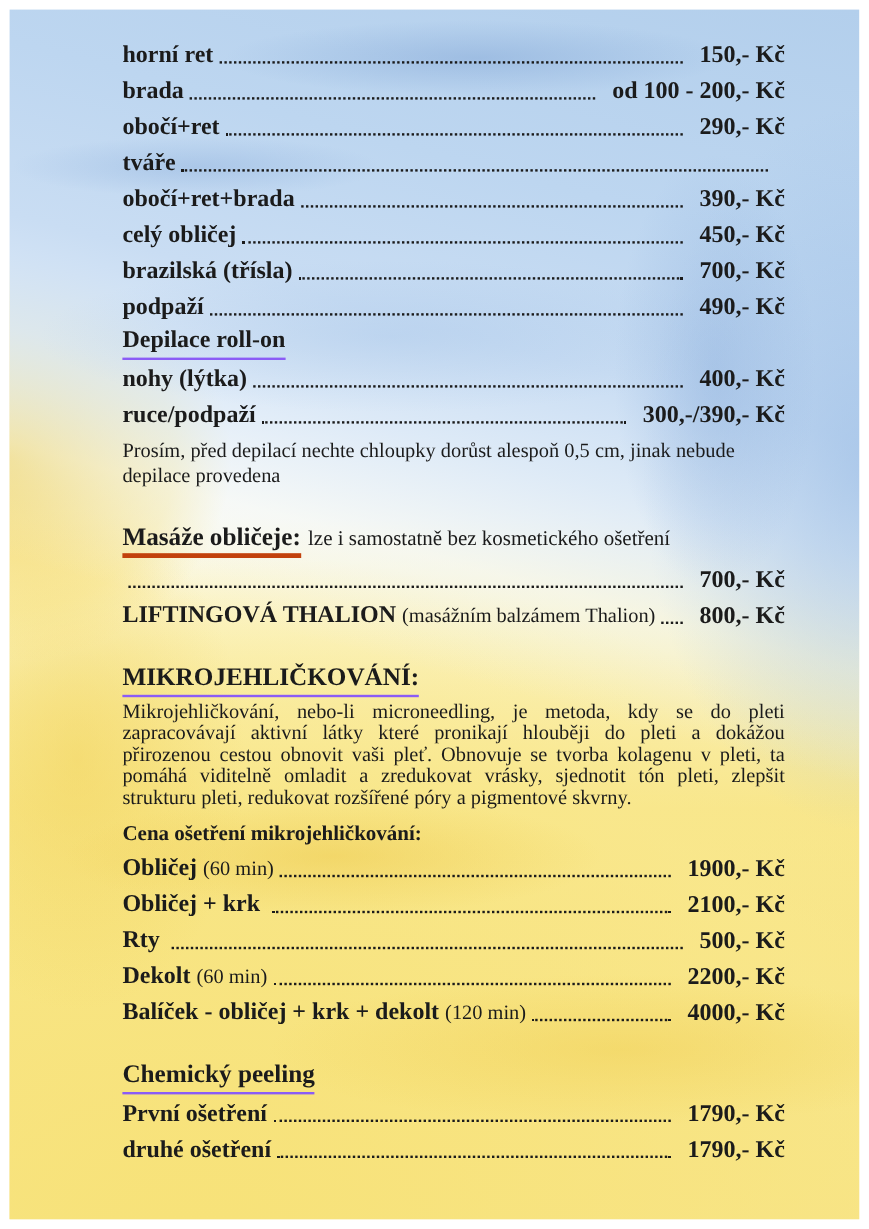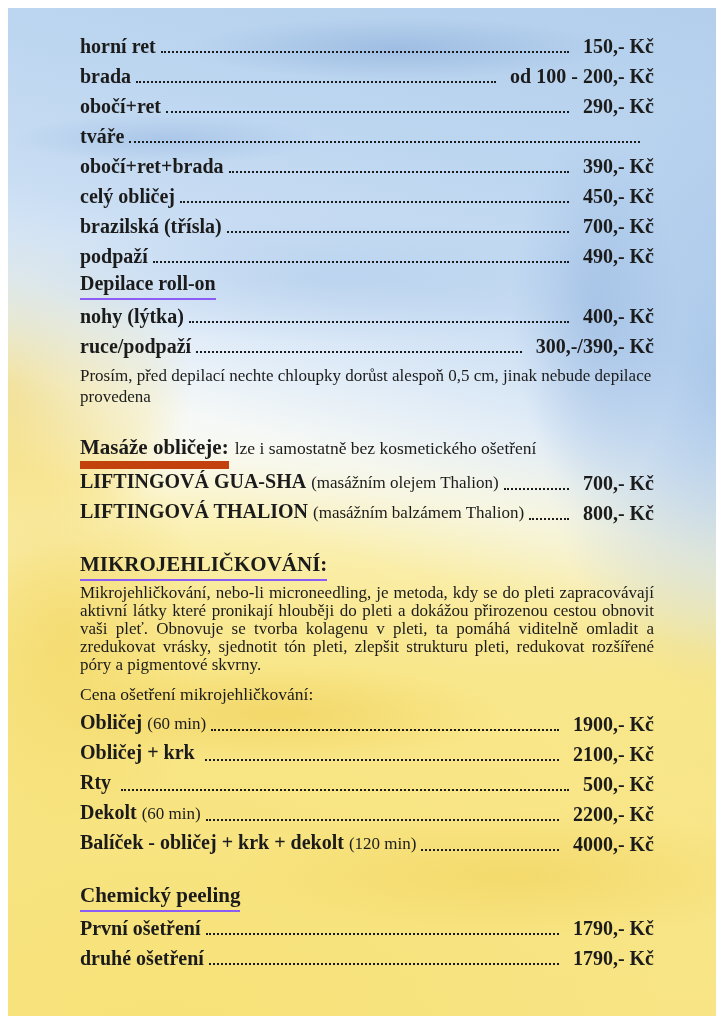--- a/index.html
+++ b/index.html
@@ -38,21 +38,21 @@
       radial-gradient(ellipse 200px 300px at 8% 62%, rgba(240,206,80,0.45), transparent 70%),
       
       radial-gradient(ellipse 950px 720px at 22% 102%, rgba(247,226,120,0.95), rgba(249,232,140,0.55) 62%, transparent 80%),
       linear-gradient(to top,
         #f6e07e 0%, #f8e68c 34%, rgba(250,237,158,0.6) 48%,
         rgba(253,247,205,0.25) 58%, rgba(255,255,255,0) 68%),
       #fdfdfc;
   }
   .content {
     position:absolute; top:8px; left:8px; right:8px; bottom:8px;
-    padding:22px 62px 0 72px;
+    padding:22px 62px 0 94px;
   }
   .row {
     display:flex; align-items:flex-end;
     height:30px;
     font-size:20px; font-weight:bold;
     line-height:28px;
   }
   .row .label { white-space:nowrap; }
   .detail { font-weight:normal; font-size:17px; padding-left:5px; }
   .dots {
@@ -70,30 +70,30 @@
     font-size:17px; line-height:21px;
     font-weight:normal; margin-top:5px;
     max-width:600px;
   }
   .masaze-line {
     display:flex; align-items:baseline;
     margin-top:28px; height:32px;
   }
   .masaze-line .h-inline {
     font-size:21px; font-weight:bold;
-    border-bottom:8px solid #c2410c; padding-bottom:1px;
+    border-bottom:4px solid #c2410c; padding-bottom:1px;
     white-space:nowrap;
   }
   .masaze-line .subtitle { font-size:17.5px; padding-left:6px; white-space:nowrap; }
   .mikro-heading { margin-top:24px; font-size:21px; }
   .para {
     font-size:17px; line-height:18px; font-weight:normal;
     text-align:justify; margin-top:3px;
   }
-  .intro-line { font-size:17.5px; font-weight:normal; margin-top:10px; height:24px; }
+  .intro-line { font-size:17.5px; font-weight:bold; margin-top:10px; height:24px; }
   .peeling-heading { margin-top:20px; font-size:21px; height:34px; }
 </style>
 </head>
 <body>
 
 <div class="page">
   <div class="bg"></div>
   <div class="content">
 
     <div>
@@ -154,21 +154,20 @@
       </div>
     </div>
     <p class="note">Prosím, před depilací nechte chloupky dorůst alespoň 0,5 cm, jinak nebude depilace provedena</p>
 
     <div class="masaze-line">
       <span class="h-inline">Masáže obličeje:</span>
       <span class="subtitle">lze i samostatně bez kosmetického ošetření</span>
     </div>
     <div>
       <div class="row">
-        <span class="label"><span>LIFTINGOVÁ GUA-SHA</span><span class="detail">(masážním olejem Thalion)</span></span>
         <span class="dots"></span>
         <span class="price">700,- Kč</span>
       </div>
       <div class="row">
         <span class="label"><span>LIFTINGOVÁ THALION</span><span class="detail">(masážním balzámem Thalion)</span></span>
         <span class="dots"></span>
         <span class="price">800,- Kč</span>
       </div>
     </div>
 

